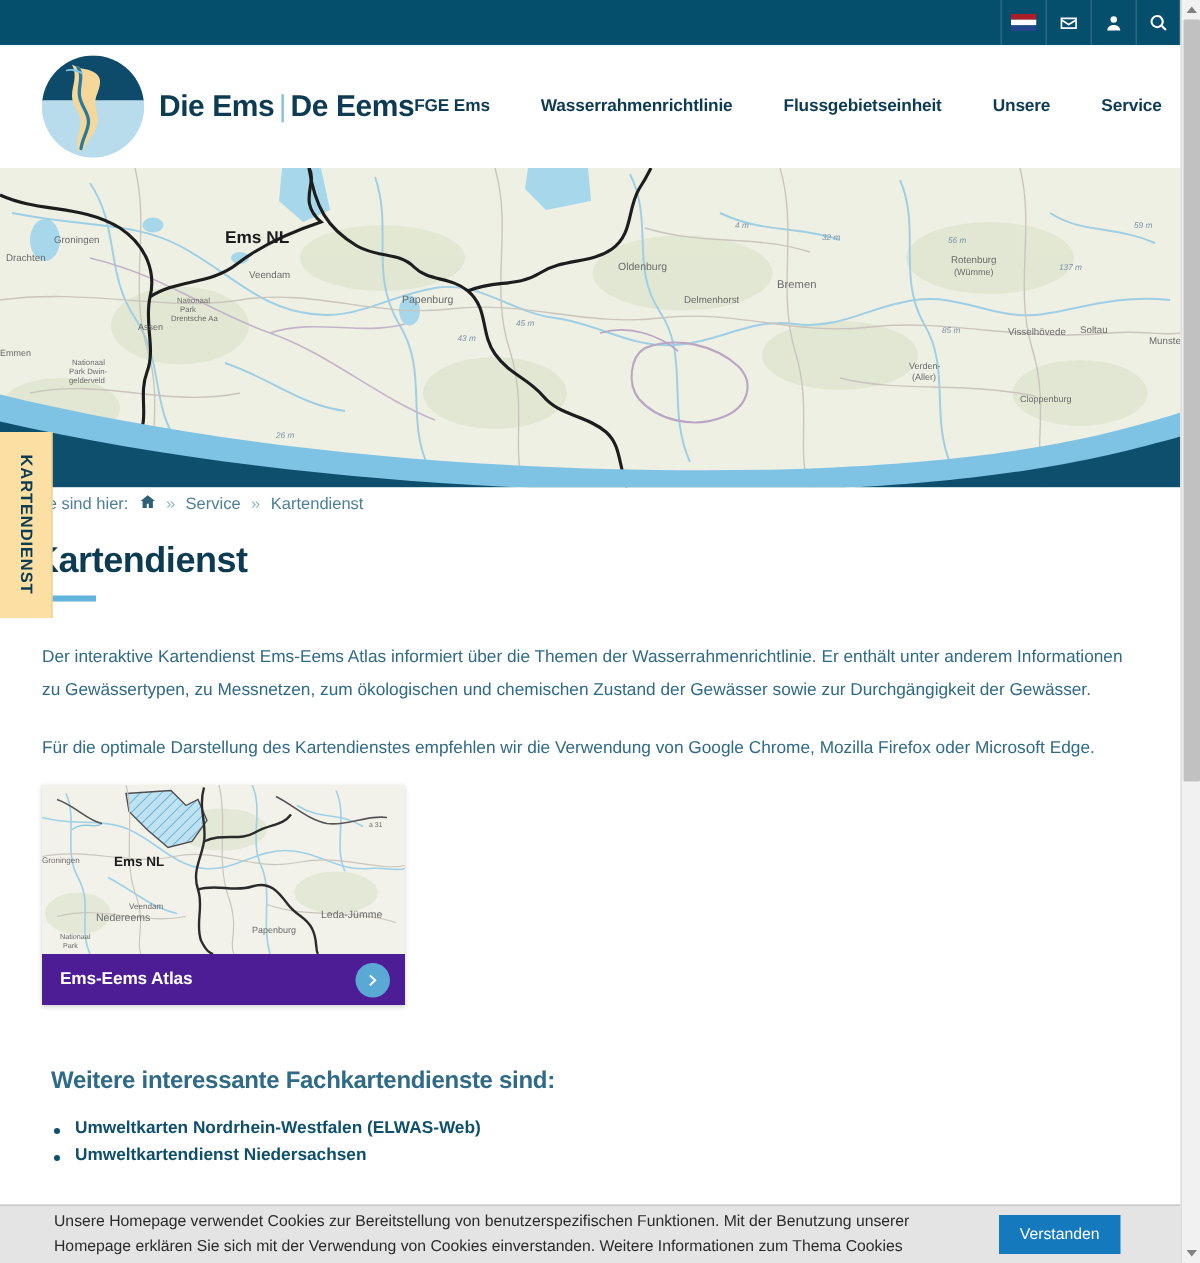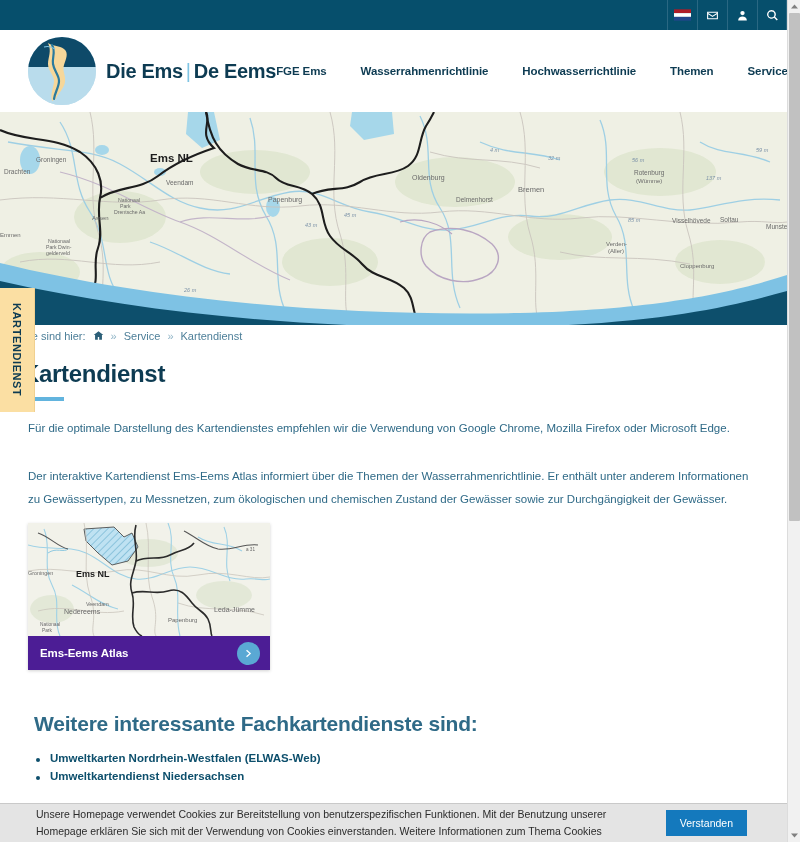--- a/index.html
+++ b/index.html
@@ -117,21 +117,21 @@
   }
   .card .bar .go {
     margin-left:auto; margin-right:10px;
     width:23px; height:23px; border-radius:50%; background:#5aa8d4;
     display:flex; align-items:center; justify-content:center;
   }
   .card .bar .go svg { width:9px; height:9px; fill:#ffffff; }
 
   
   .sect2 { position:absolute; left:34px; top:352px; width:700px; }
-  .h2 { font-size:21px; color:#2f6a87; letter-spacing:-0.2px; }
+  .h2 { font-size:16px; color:#2f6a87; letter-spacing:-0.2px; }
   .ul { margin-top:16px; list-style:none; }
   .ul li {
     position:relative; padding-left:16px; margin-bottom:6px;
     font-size:11.5px; font-weight:bold; color:#0d4f6c;
   }
   .ul li::before {
     content:""; position:absolute; left:2px; top:6px;
     width:4px; height:4px; border-radius:50%; background:#0d4f6c;
   }
 
@@ -202,22 +202,22 @@
       <div class="brand-text">
         <div class="brand-title">
           <span>Die Ems</span><span class="sep">|</span><span>De Eems</span>
         </div>
       </div>
     </div>
 
     <nav class="mainnav">
       <a href="#">FGE Ems</a>
       <a href="#">Wasserrahmenrichtlinie</a>
-      <a href="#">Hochwasserrichtlinie</a>
-      <a href="#">Themen</a>
+      <a href="#">Flussgebietseinheit</a>
+      <a href="#">Unsere</a>
       <a href="#">Service</a>
     </nav>
   </div>
 
   <div class="hero">
     <svg class="mapsvg" viewBox="0 0 787 213" preserveAspectRatio="none">
       <rect x="0" y="0" width="787" height="213" fill="#eff0e4"></rect>
 
       <g fill="#dfe6cf" opacity="0.85">
         <ellipse cx="120" cy="105" rx="46" ry="26"></ellipse>
@@ -346,22 +346,22 @@
   </div>
 
   <div class="sidetab">
     <span>KARTENDIENST</span>
   </div>
 
   <div class="content">
     <h1 class="h1">Kartendienst</h1>
     <div class="rule"></div>
 
+    <p class="para">Der interaktive Kartendienst Ems-Eems Atlas informiert über die Themen der Wasserrahmenrichtlinie. Er enthält unter anderem Informationen zu Gewässertypen, zu Messnetzen, zum ökologischen und chemischen Zustand der Gewässer sowie zur Durchgängigkeit der Gewässer.</p>
     <p class="para second">Für die optimale Darstellung des Kartendienstes empfehlen wir die Verwendung von Google Chrome, Mozilla Firefox oder Microsoft Edge.</p>
-    <p class="para">Der interaktive Kartendienst Ems-Eems Atlas informiert über die Themen der Wasserrahmenrichtlinie. Er enthält unter anderem Informationen zu Gewässertypen, zu Messnetzen, zum ökologischen und chemischen Zustand der Gewässer sowie zur Durchgängigkeit der Gewässer.</p>
 
     <div class="card">
       <div class="thumb">
         <svg viewBox="0 0 242 113" preserveAspectRatio="none">
           <rect x="0" y="0" width="242" height="113" fill="#f2f2ea"></rect>
           <g fill="#e2e8d6" opacity="0.9">
             <ellipse cx="24" cy="86" rx="22" ry="14"></ellipse>
             <ellipse cx="120" cy="30" rx="30" ry="14"></ellipse>
             <ellipse cx="196" cy="72" rx="28" ry="14"></ellipse>
           </g>

